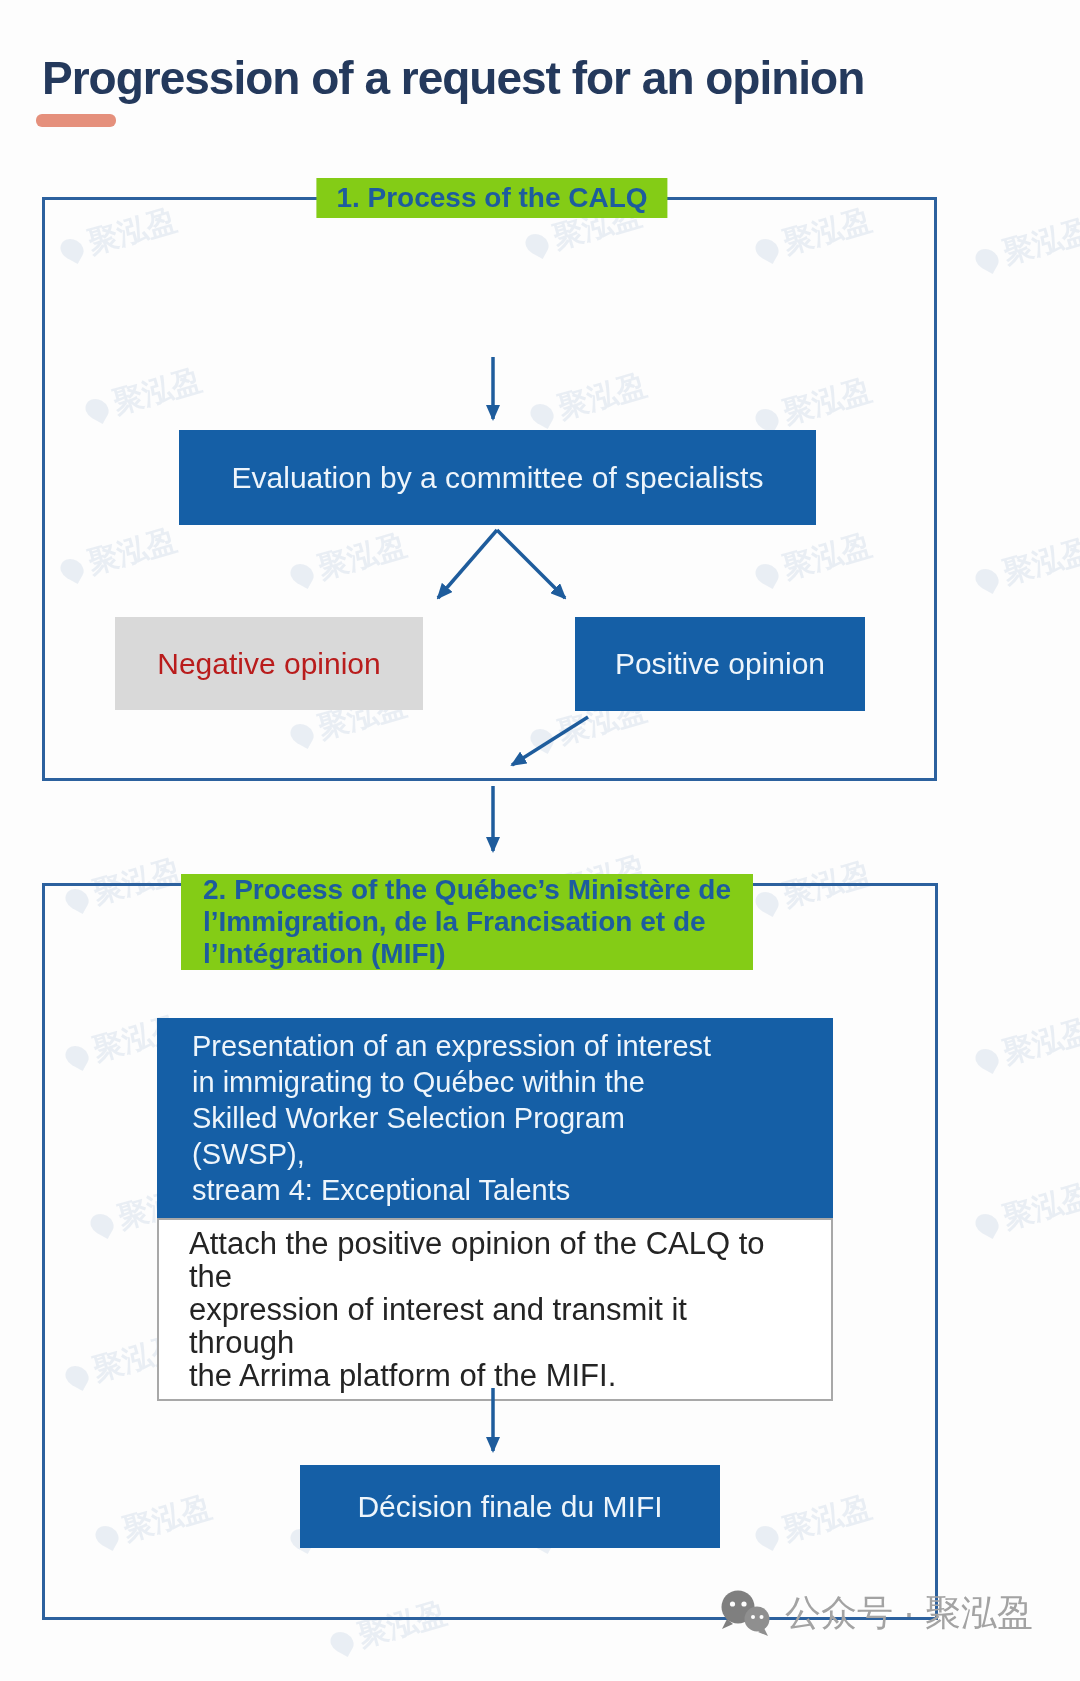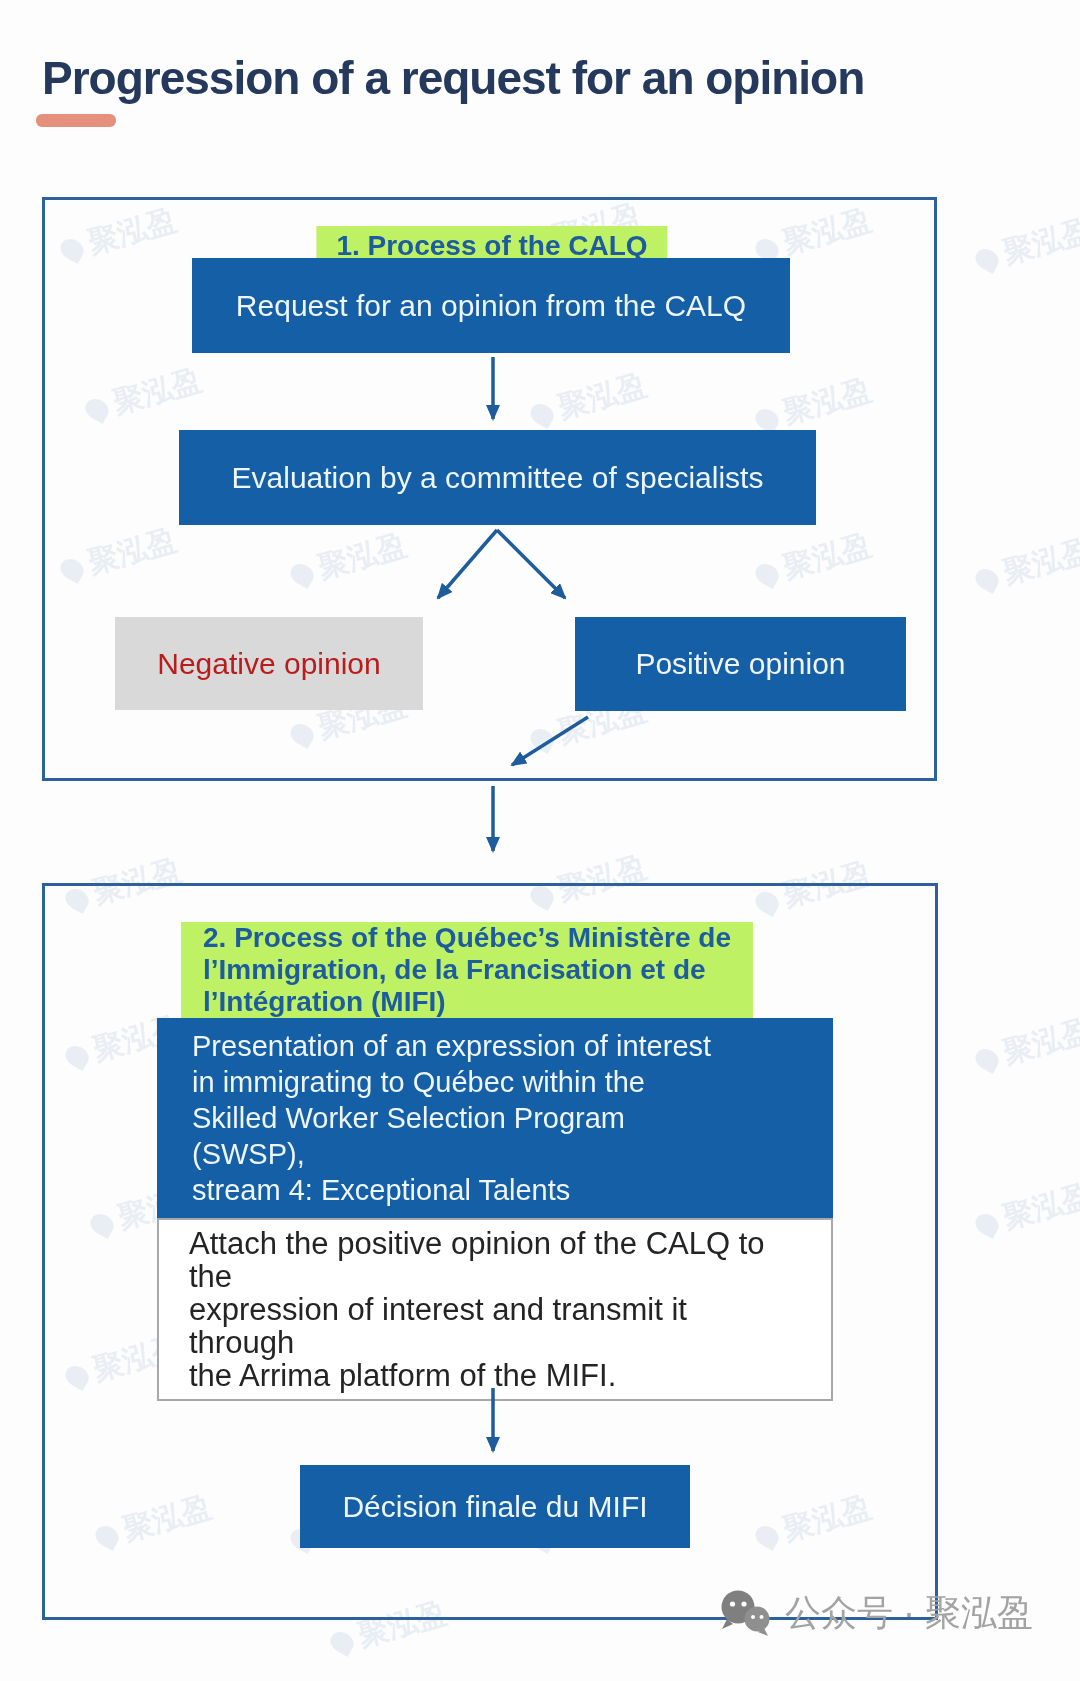--- a/index.html
+++ b/index.html
@@ -27,52 +27,52 @@
     background:#e5907c;border-radius:6px;z-index:1;
   }
   
   .section-box{
     position:absolute;border:3px solid #2c619e;background:transparent;
     box-sizing:border-box;z-index:1;
   }
   .sec1{left:42px;top:197px;width:895px;height:584px;}
   .sec2{left:42px;top:883px;width:896px;height:737px;}
   .legend{
-    position:absolute;background:#bef264;color:#1d5c9e;
-    font-weight:bold;z-index:2;margin-top:48px;
+    position:absolute;background:#84cc16;color:#1d5c9e;
+    font-weight:bold;z-index:2;
   }
   .legend-1{
     left:447px;top:-22px;transform:translateX(-50%);
     font-size:28px;line-height:40px;padding:0 20px;white-space:nowrap;
   }
   .legend-2{
     left:136px;top:-12px;font-size:28px;line-height:32px;
     padding:0 22px;white-space:pre-line;
   }
   
   .node{
     position:absolute;display:flex;align-items:center;justify-content:center;
     box-sizing:border-box;z-index:1;text-align:center;
   }
   .node.blue{background:#155fa6;color:#eef5fb;}
   .node.gray{background:#d9d9d9;color:#b91c1c;}
   .node.white{background:#ffffff;color:#242424;border:2px solid #a8a8a8;}
   .n-request{left:192px;top:258px;width:598px;height:95px;font-size:30px;}
   .n-evaluation{left:179px;top:430px;width:637px;height:95px;font-size:30px;}
   .n-negative{left:115px;top:617px;width:308px;height:93px;font-size:30px;}
-  .n-positive{left:575px;top:617px;width:331px;height:94px;font-size:30px;}
+  .n-positive{left:575px;top:617px;width:290px;height:94px;font-size:30px;}
   .n-presentation{
     left:157px;top:1018px;width:676px;height:200px;font-size:29px;line-height:36px;
     justify-content:flex-start;text-align:left;padding:0 90px 0 35px;white-space:pre-line;
   }
   .n-attach{
     left:157px;top:1218px;width:676px;height:183px;font-size:31px;line-height:33px;
     justify-content:flex-start;text-align:left;padding:0 60px 0 30px;white-space:pre-line;
   }
-  .n-decision{left:300px;top:1465px;width:390px;height:83px;font-size:30px;}
+  .n-decision{left:300px;top:1465px;width:420px;height:83px;font-size:30px;}
   
   .arrows{position:absolute;left:0;top:0;z-index:3;pointer-events:none;}
   .arrows line{stroke:#1e5c9c;stroke-width:3.5;}
   
   .footer-wm{
     position:absolute;left:718px;top:1588px;display:flex;align-items:center;gap:13px;
     z-index:4;color:#a3a3a3;font-size:36px;white-space:nowrap;
   }
 </style>
 </head>
@@ -189,23 +189,20 @@
       <span>聚泓盈</span>
     </div>
 
   <h1 class="page-title">Progression of a request for an opinion</h1>
   <div class="accent-bar"></div>
 
   <div class="section-box sec1">
     <div class="legend legend-1">1. Process of the CALQ</div>
   </div>
 
-  <div class="node blue n-request">
-    <span>Request for an opinion from the CALQ</span>
-  </div>
   <div class="node blue n-evaluation">
     <span>Evaluation by a committee of specialists</span>
   </div>
   <div class="node gray n-negative">
     <span>Negative opinion</span>
   </div>
   <div class="node blue n-positive">
     <span>Positive opinion</span>
   </div>
 

